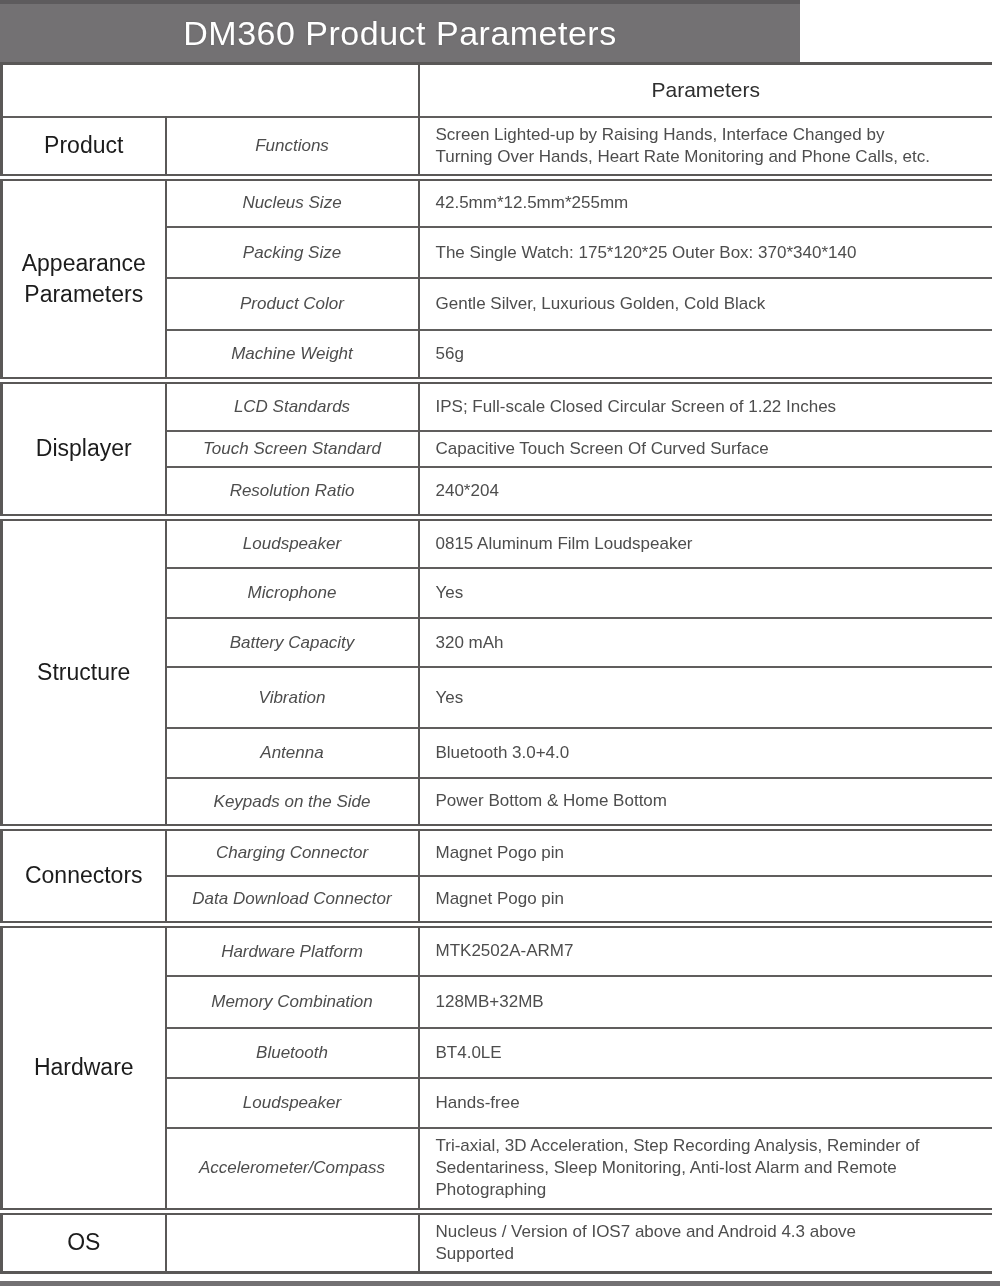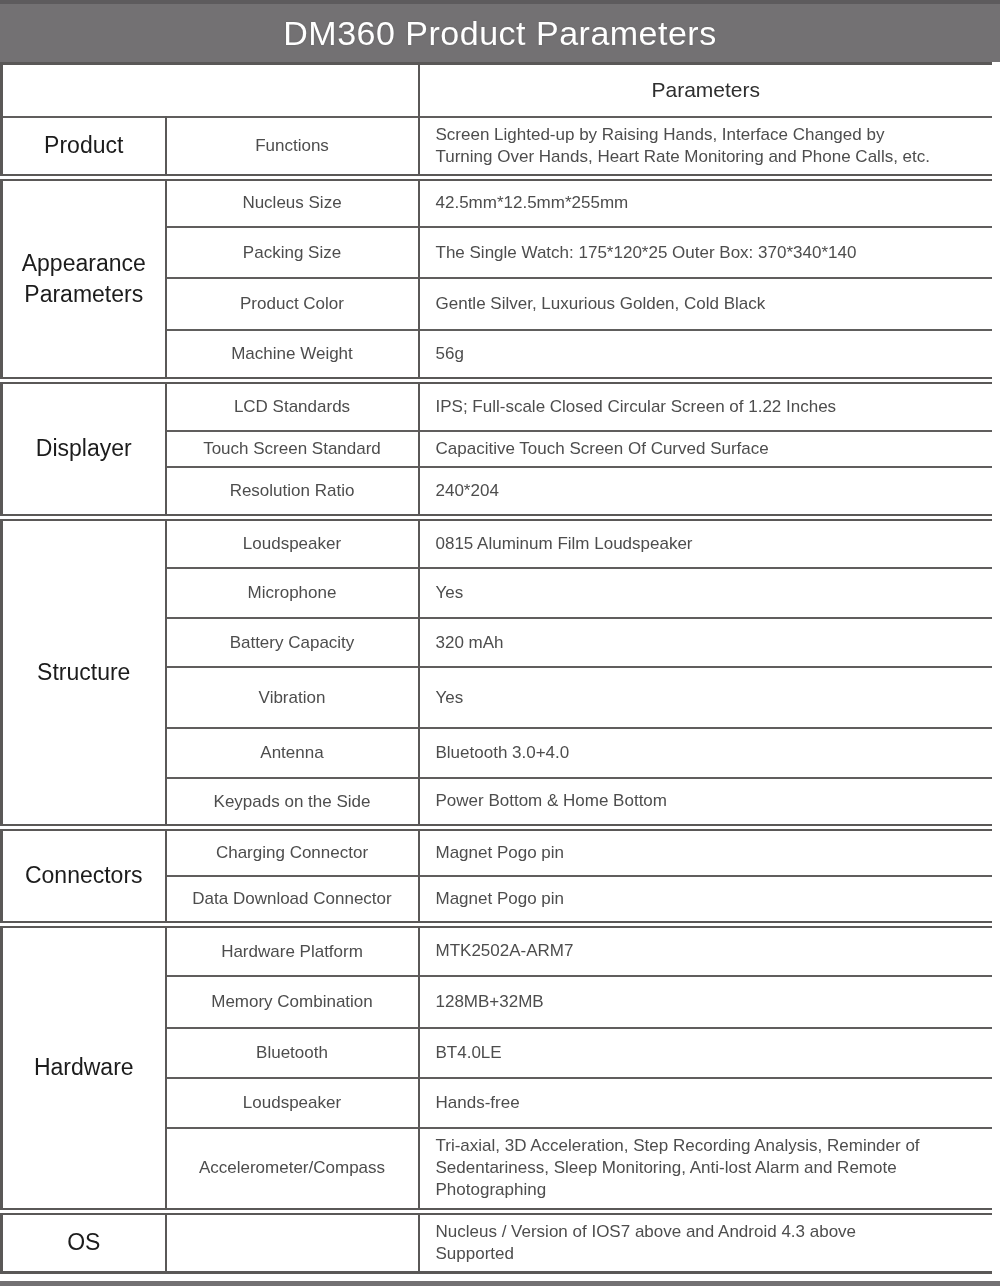--- a/index.html
+++ b/index.html
@@ -4,21 +4,21 @@
 <style>
   html,body{margin:0;padding:0;}
   body{
     width:1000px;height:1286px;
     background:#ffffff;
     font-family:"Liberation Sans", sans-serif;
     position:relative;
     overflow:hidden;
   }
   .title-bar{
-    width:1000px;height:62px;
+    width:800px;height:62px;
     background:#737173;
     border-top:4px solid #5d5b5d;
     box-sizing:border-box;
     display:flex;align-items:center;justify-content:center;
     color:#ffffff;
     font-size:34px;
     letter-spacing:0.5px;
     text-shadow:0 0 2px rgba(0,0,0,0.15);
   }
   table.spec{
@@ -45,20 +45,21 @@
     color:#1c1c1c;
     line-height:1.35;
     padding:0 4px;
   }
   td.param{
     border-right:2px solid #5a5857;
     text-align:center;
     font-size:17px;
     color:#4d4d4d;
     padding:2px 6px;
+    font-style:italic;
   }
   td.val{
     text-align:left;
     font-size:17px;
     color:#4d4d4d;
     line-height:1.3;
     padding:6px 55px 6px 16px;
   }
   td.hdr-left{
     border-left:3px solid #5a5857;

